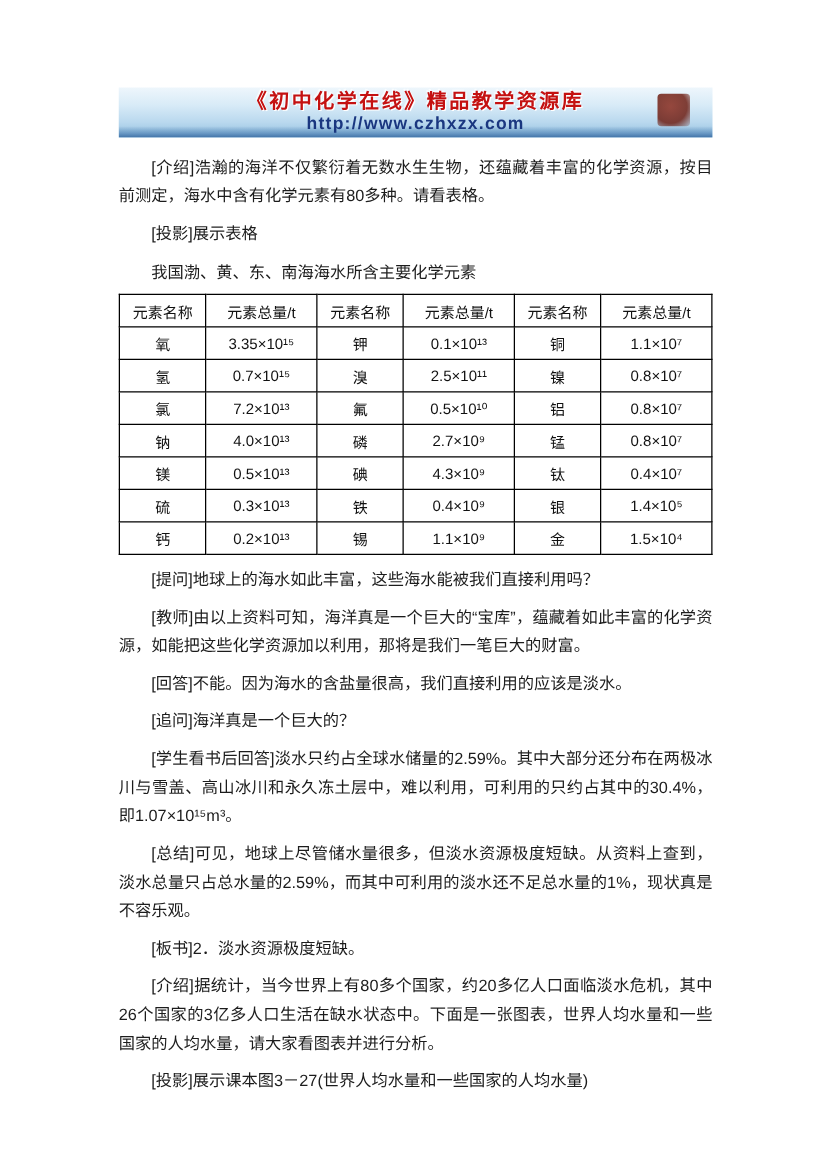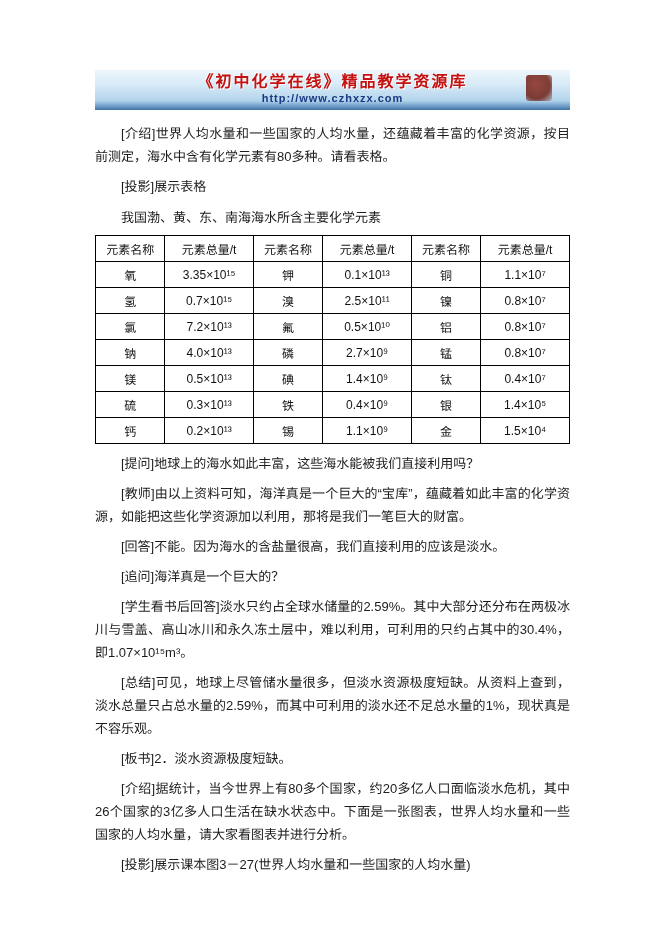--- a/index.html
+++ b/index.html
@@ -25,21 +25,21 @@
     opacity:.85;
   }
   .banner-title{
     position:relative;z-index:2;margin-top:3px;
     font-family:"Liberation Serif","DejaVu Serif",serif;font-weight:bold;
     font-size:16px;line-height:18px;color:#c41111;letter-spacing:2px;
     text-shadow:1px 1px 0 #fff,-1px -1px 0 #ffffffaa;
   }
   .banner-url{
     position:relative;z-index:2;display:block;margin-top:1px;
-    font-size:11px;line-height:13px;font-weight:bold;color:#1a3780;text-decoration:none;
+    font-size:14px;line-height:13px;font-weight:bold;color:#1a3780;text-decoration:none;
     letter-spacing:1px;
   }
 
   
   p.para{
     margin:7px 0;font-size:13px;line-height:23px;text-indent:2em;text-align:justify;
   }
   .table-title{margin:8px 0 6px;font-size:13px;line-height:23px;text-indent:2em;}
 
   
@@ -67,21 +67,21 @@
 <div class="page">
   <div class="content">
 
     <div class="banner">
       <div class="banner-seal"></div>
       <div class="banner-title">《初中化学在线》精品教学资源库</div>
       <a class="banner-url" href="#">http://www.czhxzx.com</a>
       <div class="banner-wave"></div>
     </div>
 
-    <p class="para">[介绍]世界人均水量和一些国家的人均水量，还蕴藏着丰富的化学资源，按目前测定，海水中含有化学元素有80多种。请看表格。</p>
+    <p class="para">[介绍]浩瀚的海洋不仅繁衍着无数水生生物，还蕴藏着丰富的化学资源，按目前测定，海水中含有化学元素有80多种。请看表格。</p>
     <p class="para">[投影]展示表格</p>
 
     <div class="table-title">我国渤、黄、东、南海海水所含主要化学元素</div>
 
     <table class="elements">
       <colgroup>
         <col class="c-name">
           <col class="c-amt">
         <col class="c-name">
           <col class="c-amt">
@@ -128,21 +128,21 @@
             <td>4.0×10¹³</td>
             <td>磷</td>
             <td>2.7×10⁹</td>
             <td>锰</td>
             <td>0.8×10⁷</td>
           </tr>
           <tr>
             <td>镁</td>
             <td>0.5×10¹³</td>
             <td>碘</td>
-            <td>1.4×10⁹</td>
+            <td>4.3×10⁹</td>
             <td>钛</td>
             <td>0.4×10⁷</td>
           </tr>
           <tr>
             <td>硫</td>
             <td>0.3×10¹³</td>
             <td>铁</td>
             <td>0.4×10⁹</td>
             <td>银</td>
             <td>1.4×10⁵</td>

